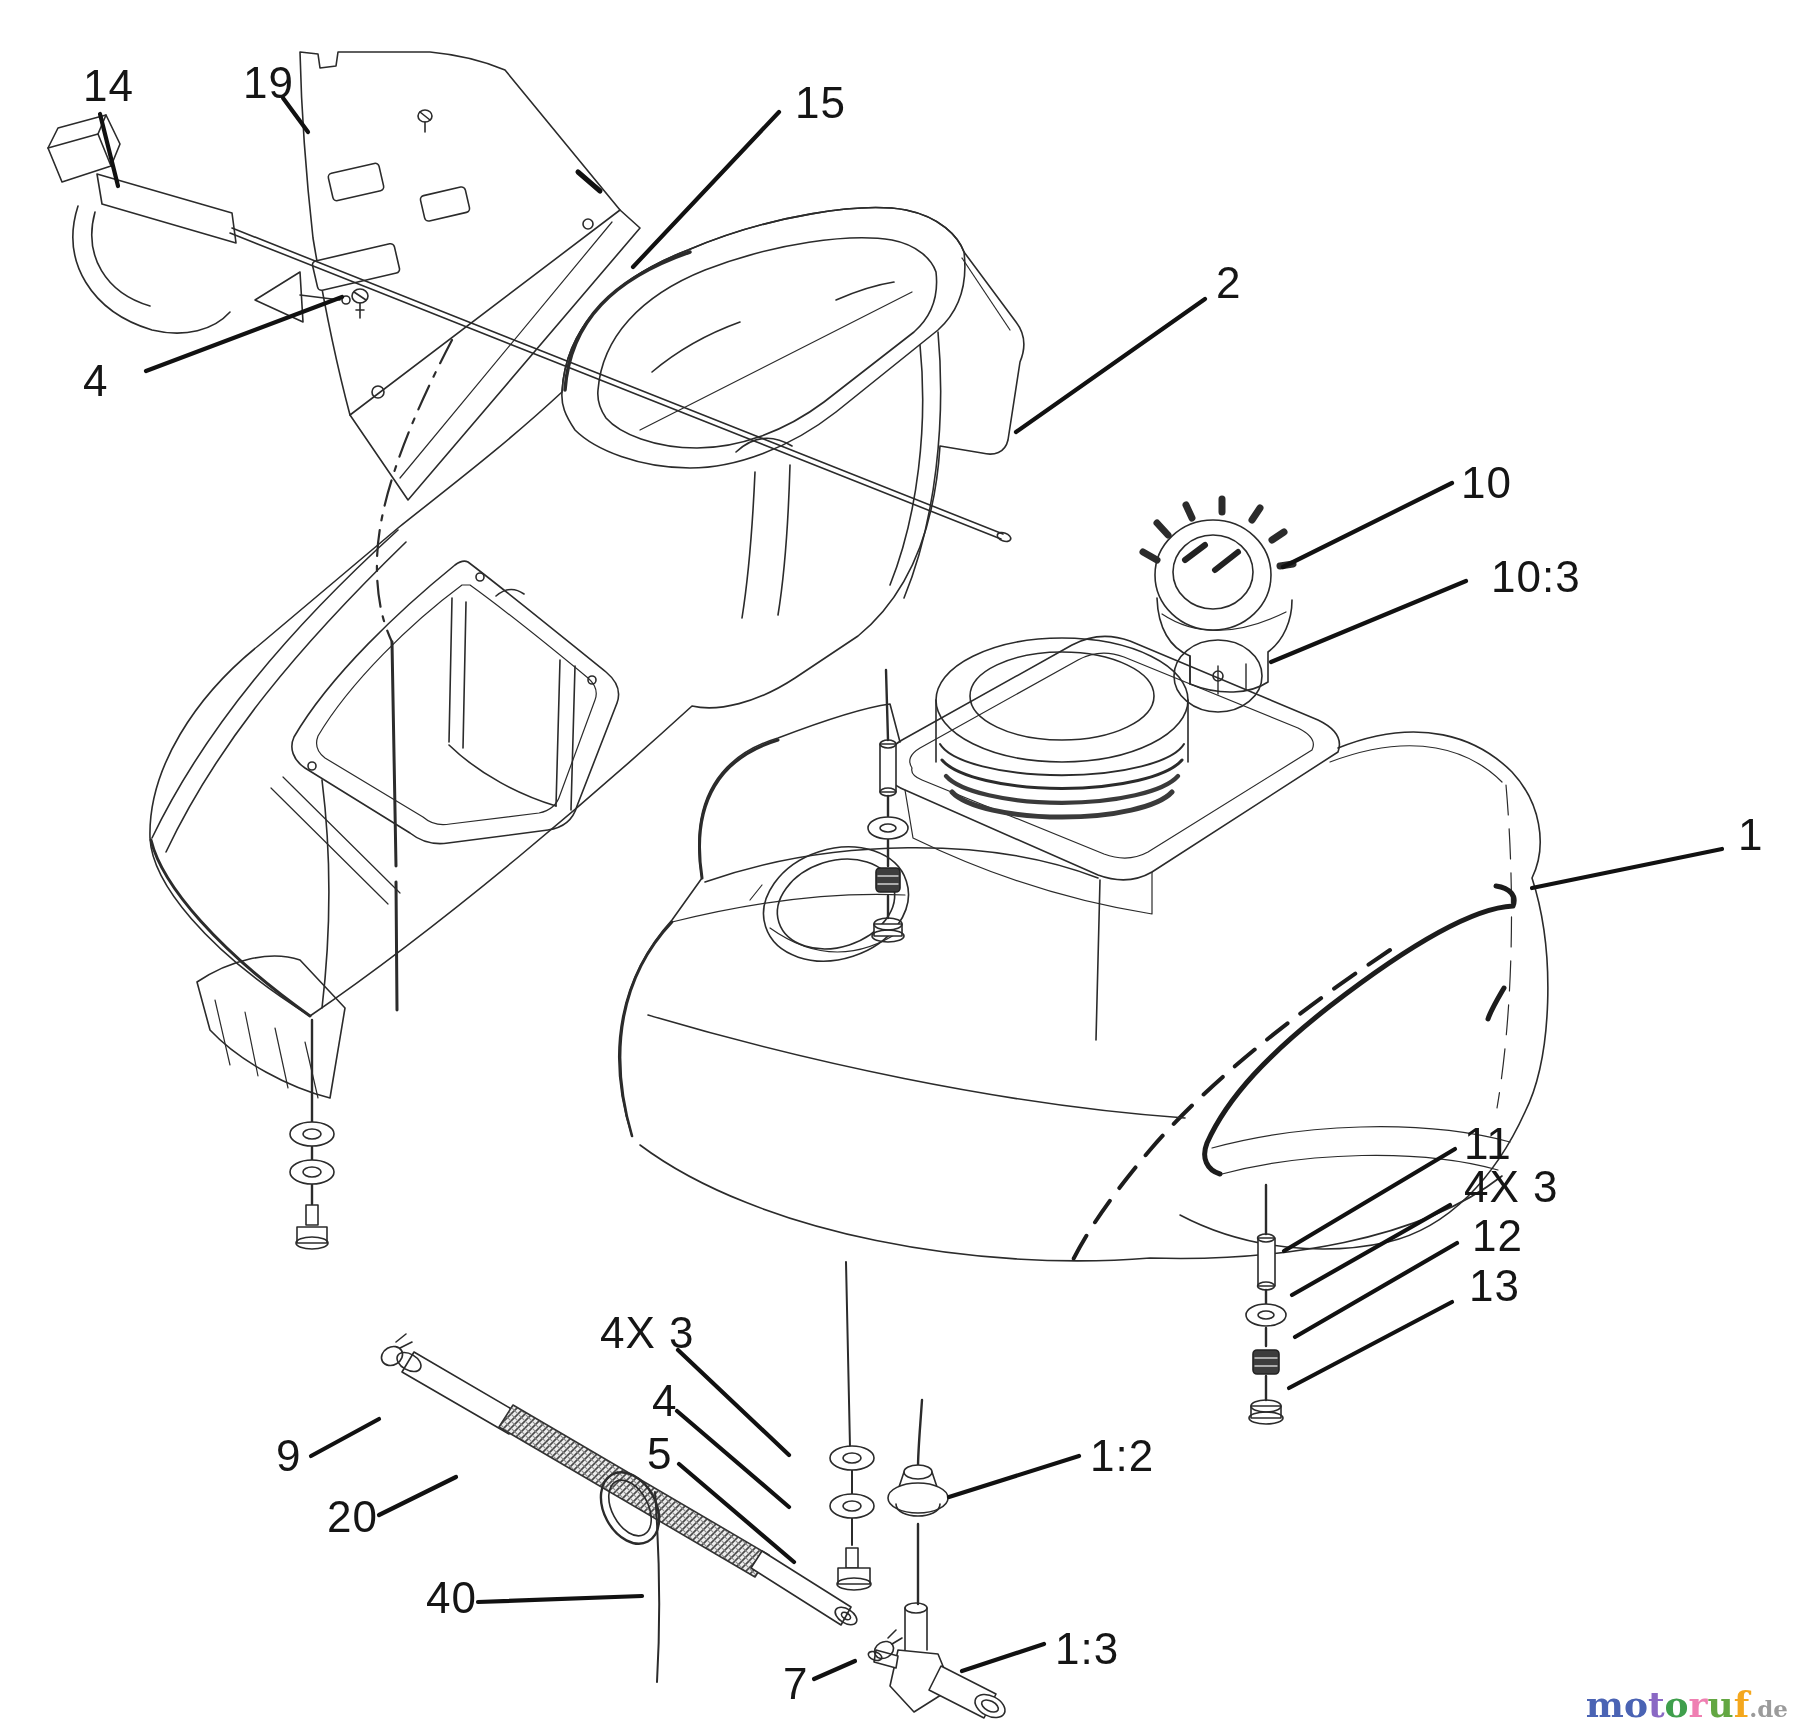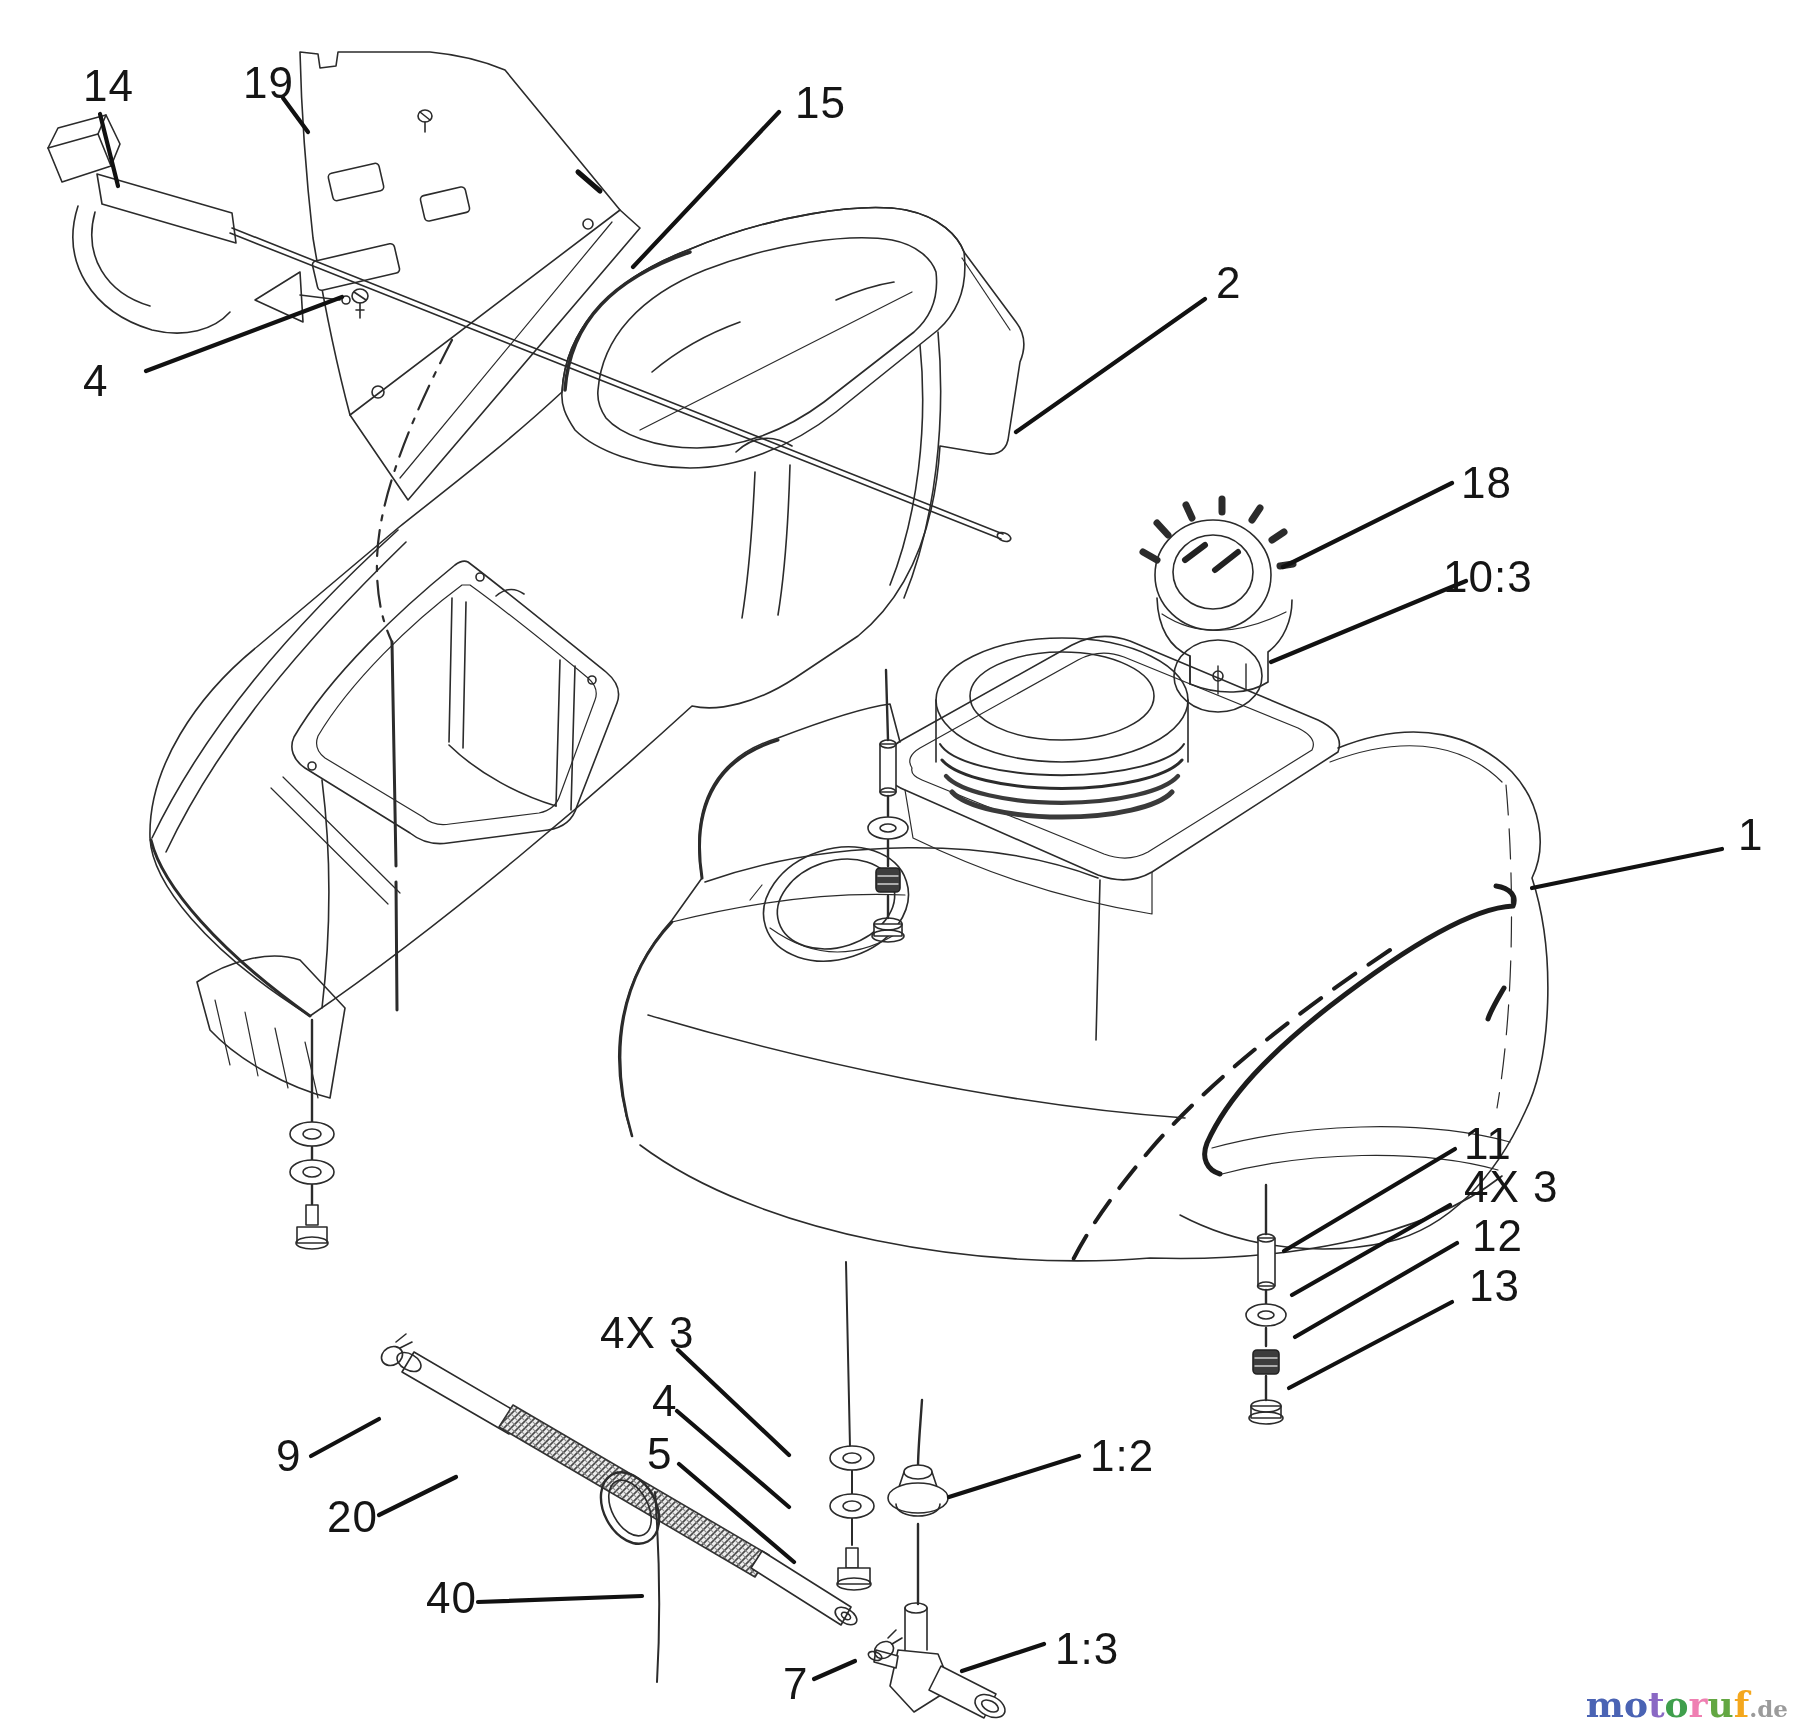--- a/index.html
+++ b/index.html
@@ -320,22 +320,22 @@
     <line x1="949" y1="1497" x2="1079" y2="1456"></line>
     <line x1="962" y1="1671" x2="1044" y2="1644"></line>
   </g>
 </svg>
 
 <div class="callout" style="left:83px;top:64px">14</div>
 <div class="callout" style="left:243px;top:61px">19</div>
 <div class="callout" style="left:795px;top:81px">15</div>
 <div class="callout" style="left:83px;top:359px">4</div>
 <div class="callout" style="left:1216px;top:261px">2</div>
-<div class="callout" style="left:1461px;top:461px">18</div>
-<div class="callout" style="left:1443px;top:555px">10:3</div>
+<div class="callout" style="left:1461px;top:461px">10</div>
+<div class="callout" style="left:1491px;top:555px">10:3</div>
 <div class="callout" style="left:1738px;top:813px">1</div>
 <div class="callout" style="left:1464px;top:1122px">11</div>
 <div class="callout" style="left:1464px;top:1165px">4X 3</div>
 <div class="callout" style="left:1472px;top:1214px">12</div>
 <div class="callout" style="left:1469px;top:1264px">13</div>
 <div class="callout" style="left:600px;top:1311px">4X 3</div>
 <div class="callout" style="left:652px;top:1379px">4</div>
 <div class="callout" style="left:647px;top:1432px">5</div>
 <div class="callout" style="left:276px;top:1434px">9</div>
 <div class="callout" style="left:327px;top:1495px">20</div>

